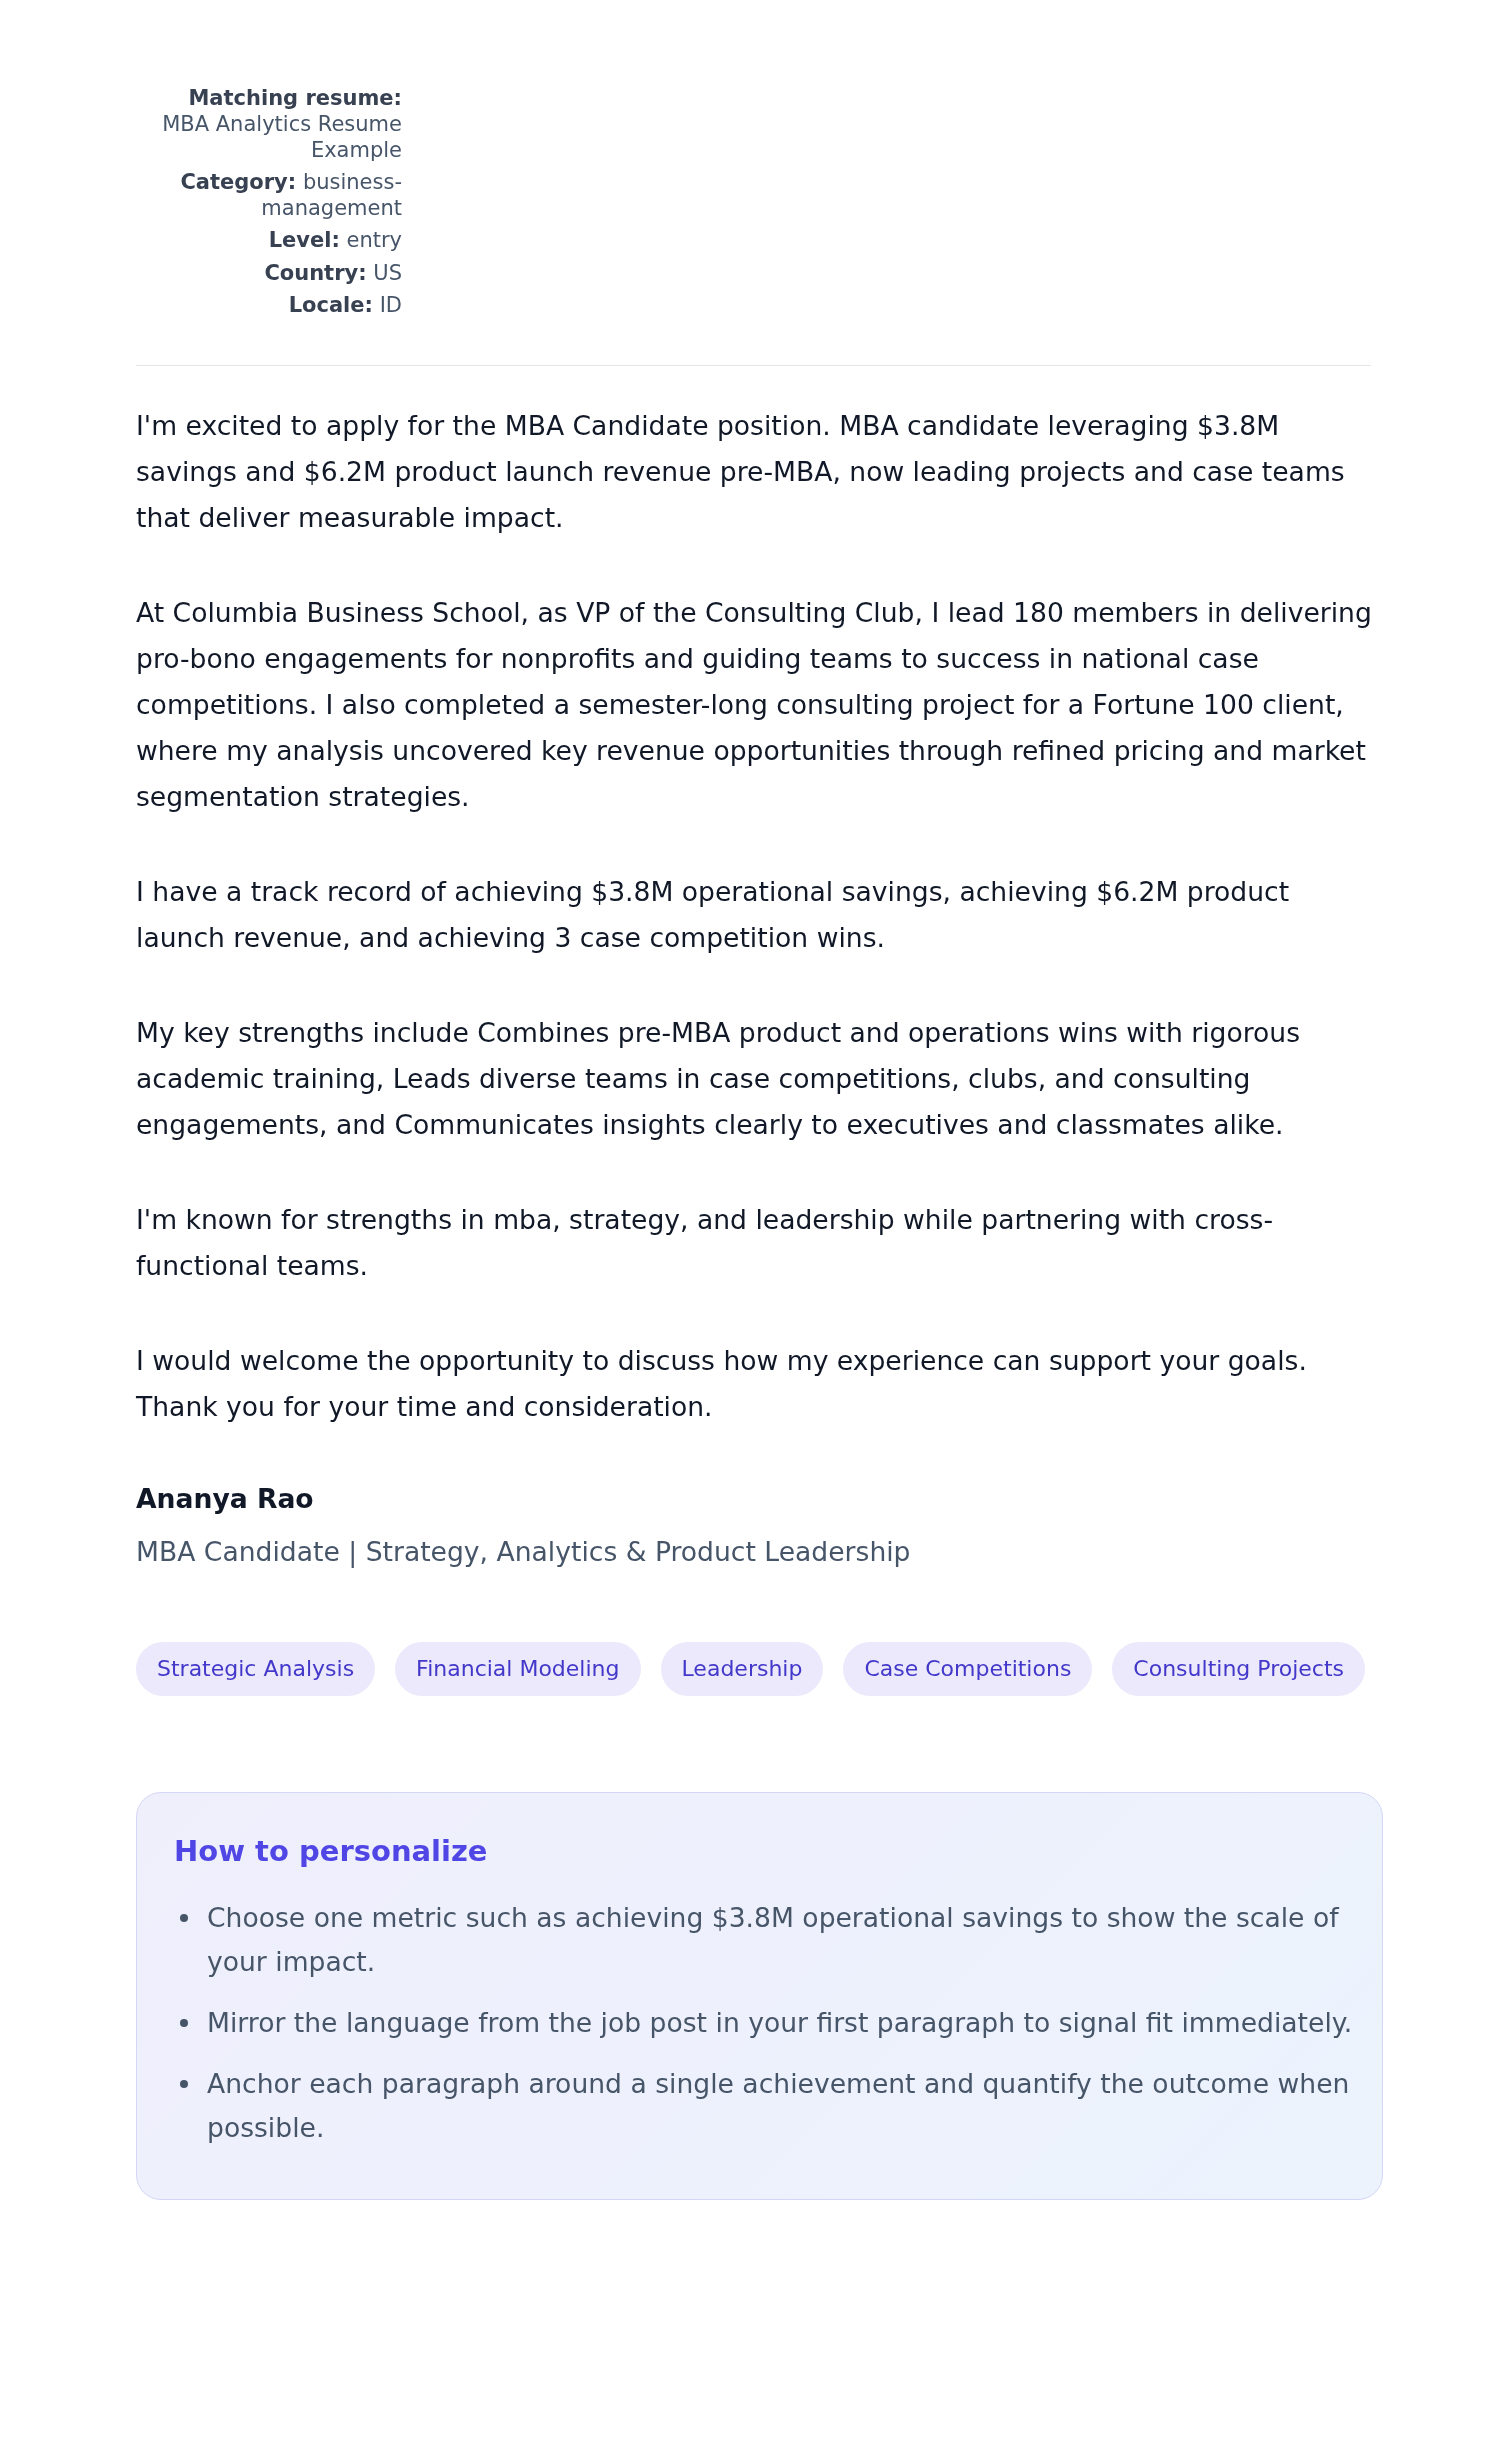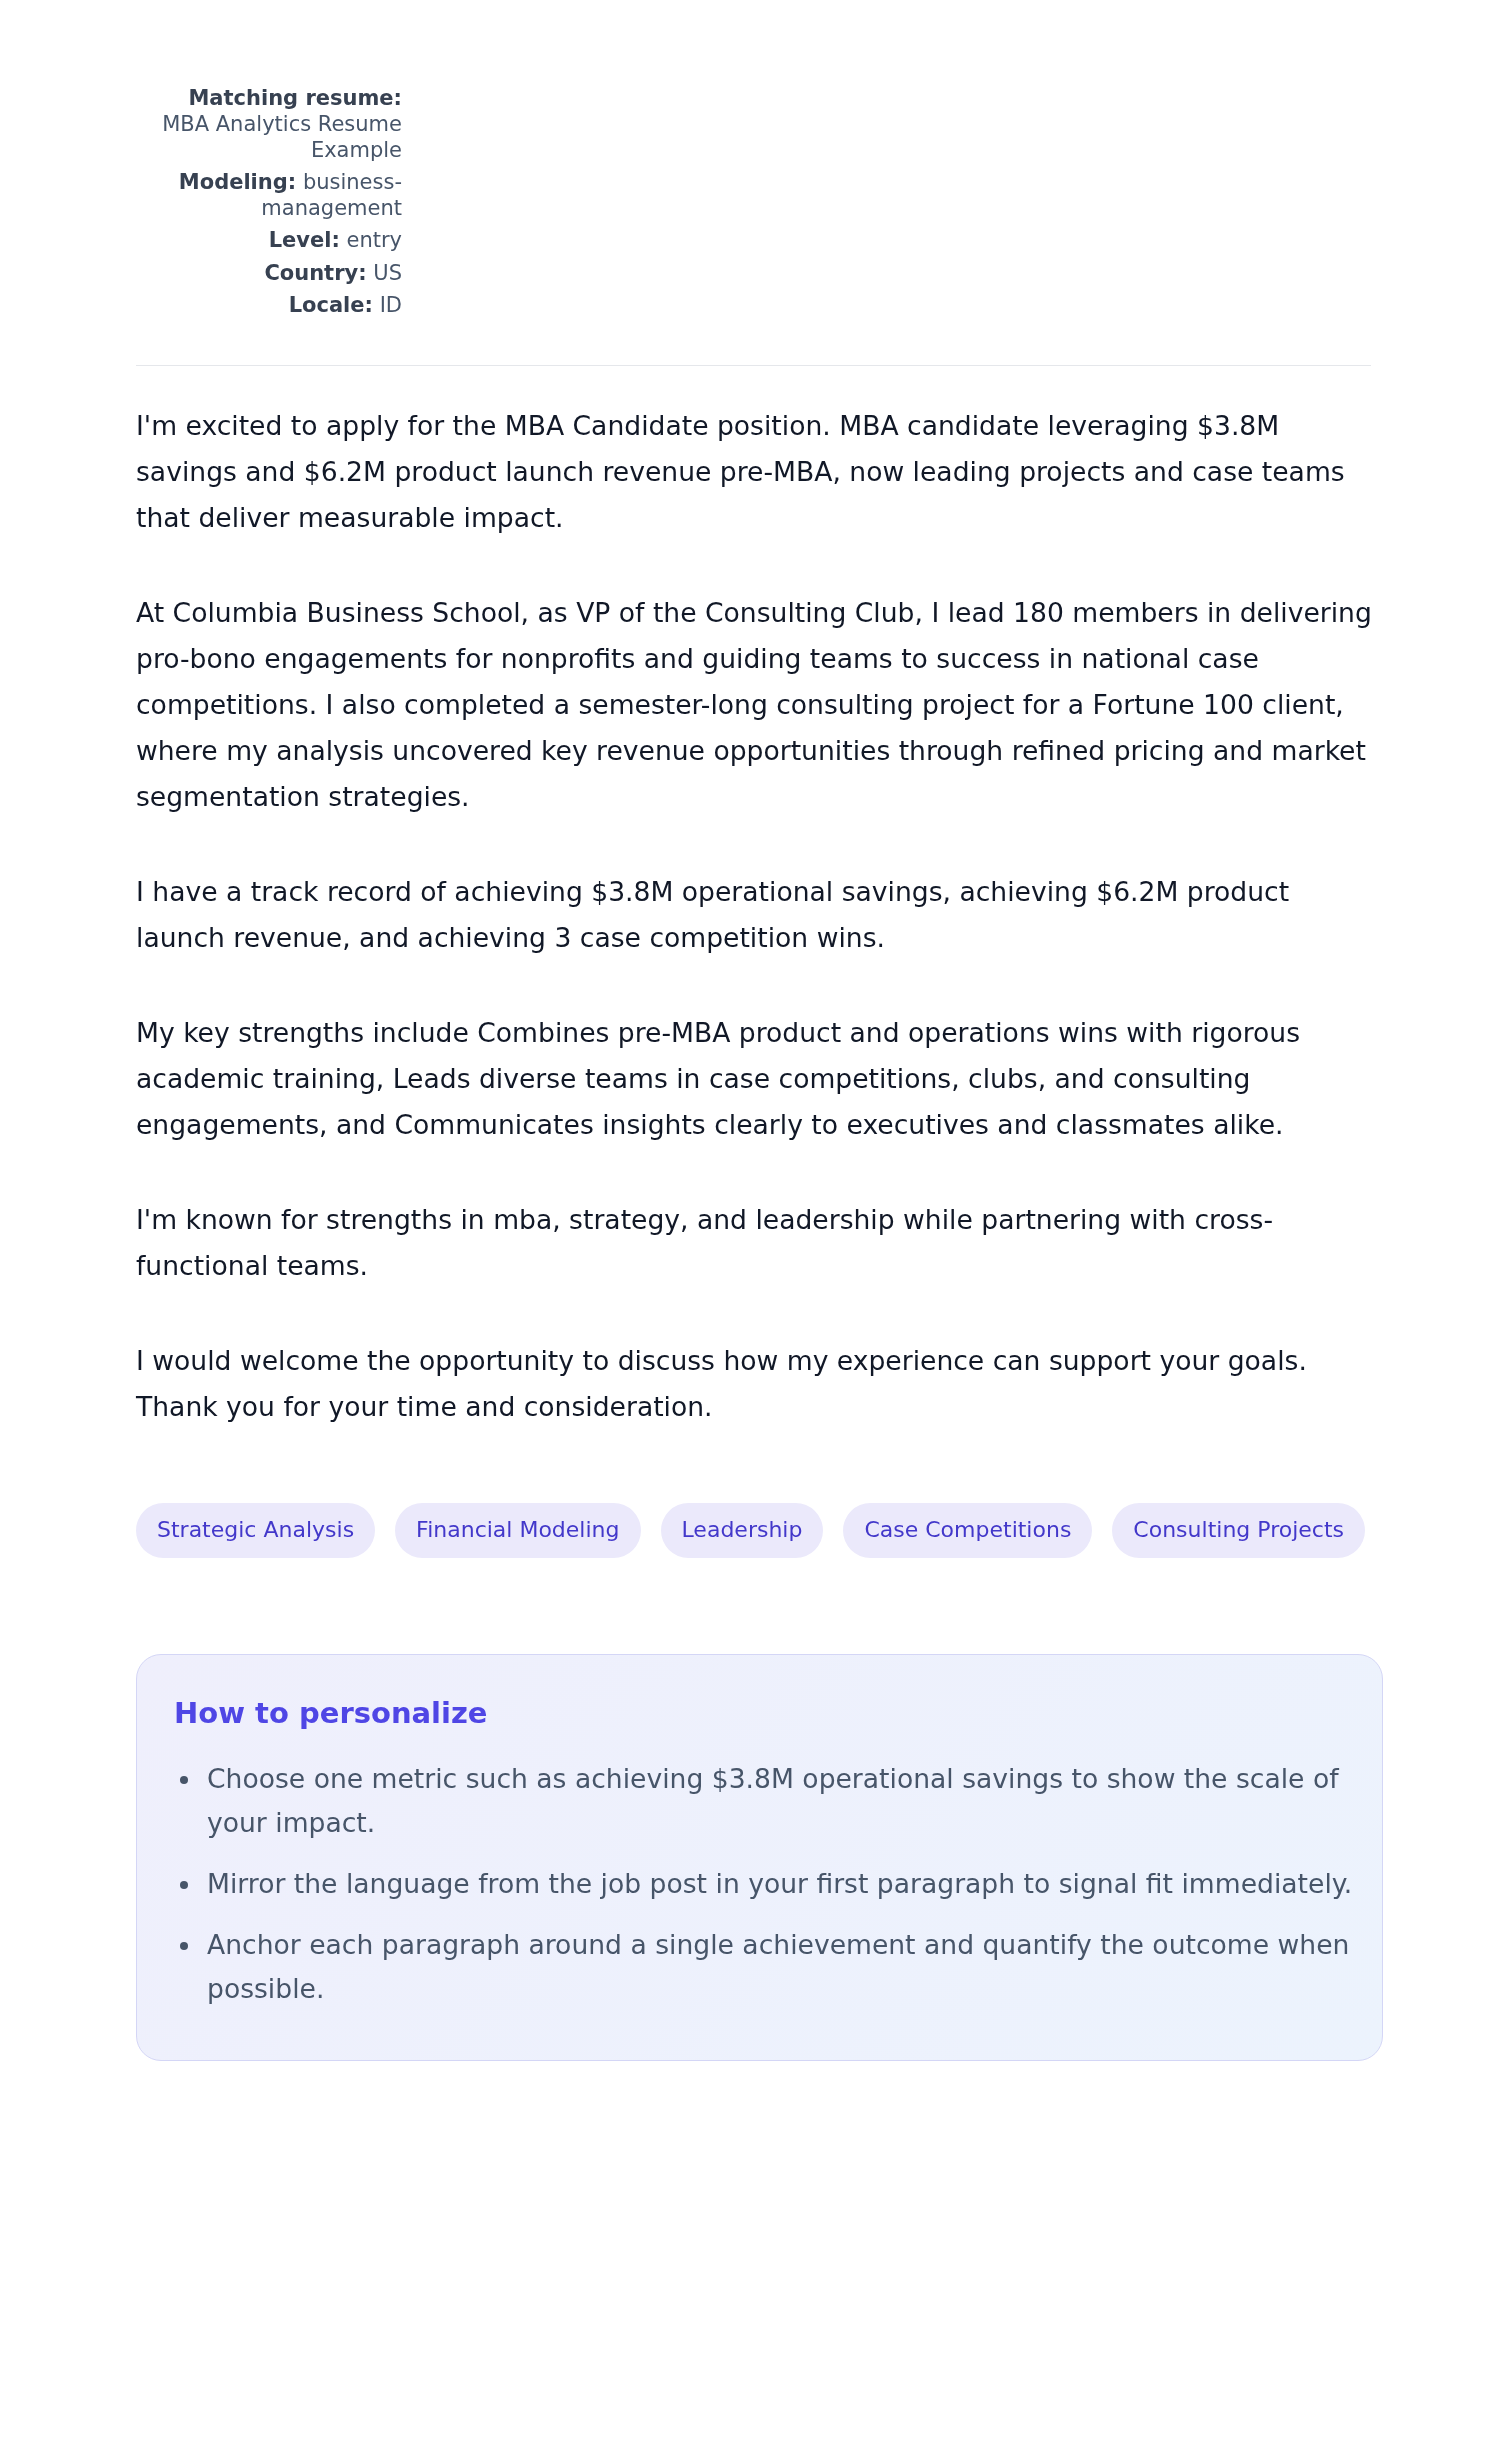--- a/index.html
+++ b/index.html
@@ -134,21 +134,21 @@
 
 <div class="page">
 
   <header class="header">
     <div class="meta">
       <div class="meta-row">
         <span class="meta-label">Matching resume:</span>
         <span>MBA Analytics Resume Example</span>
       </div>
       <div class="meta-row">
-        <span class="meta-label">Modeling:</span>
+        <span class="meta-label">Category:</span>
         <span>business-management</span>
       </div>
       <div class="meta-row">
         <span class="meta-label">Level:</span>
         <span>entry</span>
       </div>
       <div class="meta-row">
         <span class="meta-label">Country:</span>
         <span>US</span>
       </div>
@@ -160,20 +160,24 @@
   </header>
 
   <section class="letter">
     <div class="letter-body">
       <p class="letter-paragraph">I'm excited to apply for the MBA Candidate position. MBA candidate leveraging $3.8M savings and $6.2M product launch revenue pre-MBA, now leading projects and case teams that deliver measurable impact.</p>
       <p class="letter-paragraph">At Columbia Business School, as VP of the Consulting Club, I lead 180 members in delivering pro-bono engagements for nonprofits and guiding teams to success in national case competitions. I also completed a semester-long consulting project for a Fortune 100 client, where my analysis uncovered key revenue opportunities through refined pricing and market segmentation strategies.</p>
       <p class="letter-paragraph">I have a track record of achieving $3.8M operational savings, achieving $6.2M product launch revenue, and achieving 3 case competition wins.</p>
       <p class="letter-paragraph">My key strengths include Combines pre-MBA product and operations wins with rigorous academic training, Leads diverse teams in case competitions, clubs, and consulting engagements, and Communicates insights clearly to executives and classmates alike.</p>
       <p class="letter-paragraph">I'm known for strengths in mba, strategy, and leadership while partnering with cross-functional teams.</p>
       <p class="letter-paragraph">I would welcome the opportunity to discuss how my experience can support your goals. Thank you for your time and consideration.</p>
+    </div>
+    <div class="signature">
+      <p class="signer-name">Ananya Rao</p>
+      <p class="signer-title">MBA Candidate | Strategy, Analytics &amp; Product Leadership</p>
     </div>
   </section>
 
   <div class="tags">
     <span class="tag">Strategic Analysis</span>
     <span class="tag">Financial Modeling</span>
     <span class="tag">Leadership</span>
     <span class="tag">Case Competitions</span>
     <span class="tag">Consulting Projects</span>
   </div>

